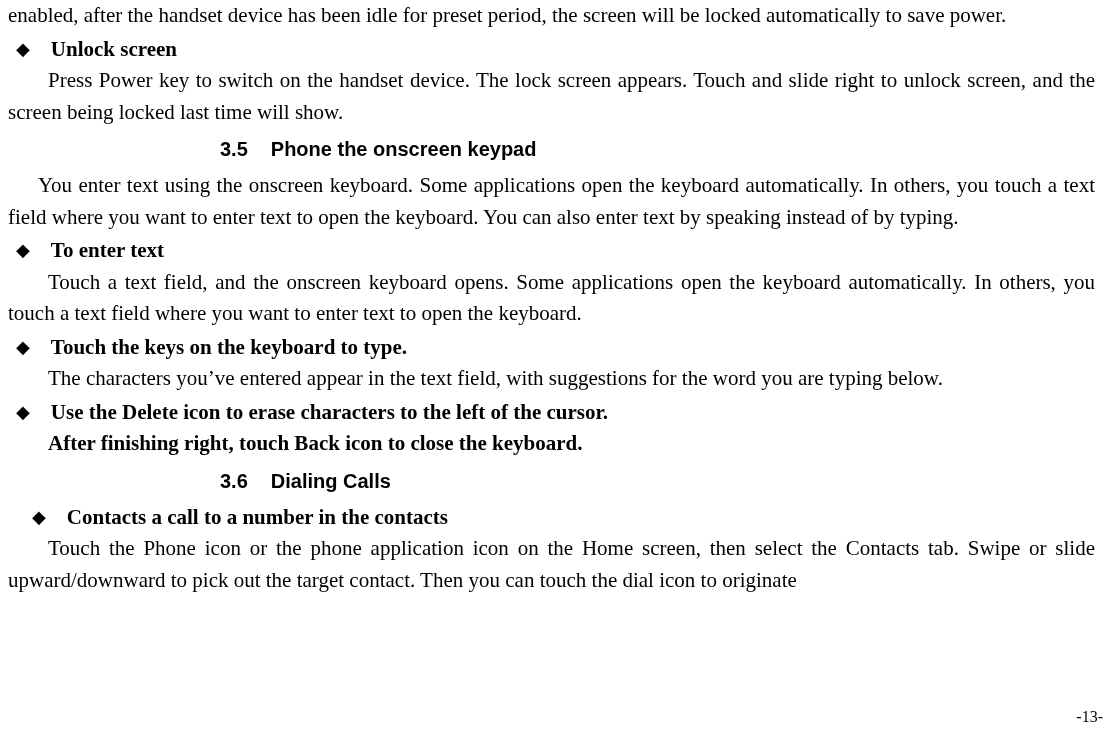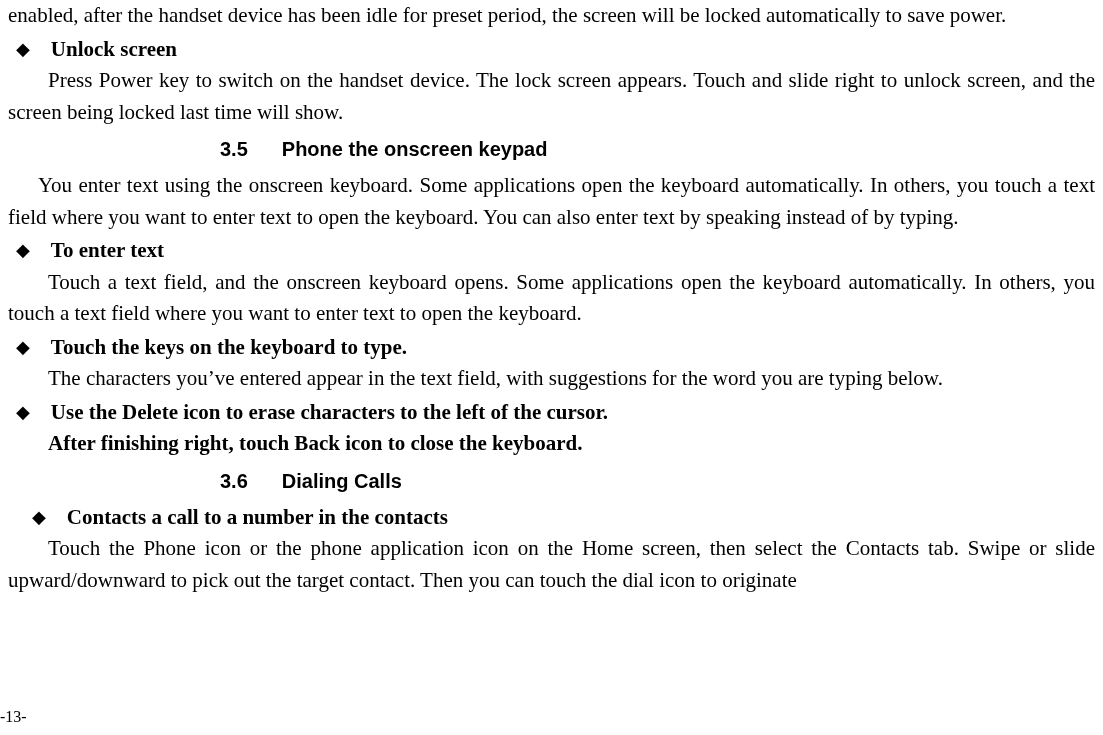--- a/index.html
+++ b/index.html
@@ -47,28 +47,28 @@
     .section-heading {
       font-family: Arial, Helvetica, sans-serif;
       font-weight: bold;
       font-size: 20px;
       margin-left: 212px;
       margin-top: 6px;
       margin-bottom: 6px;
     }
     .section-num {
       display: inline-block;
-      margin-right: 34px;
+      margin-right: 23px;
     }
     .page-num {
       position: absolute;
       bottom: 6px;
       left: 0;
       right: 0;
-      text-align: left;
+      text-align: right;
       font-size: 16px;
     }
     .bold-line {
       font-weight: bold;
       text-indent: 40px;
     }
   </style>
 </head>
 <body>
 

